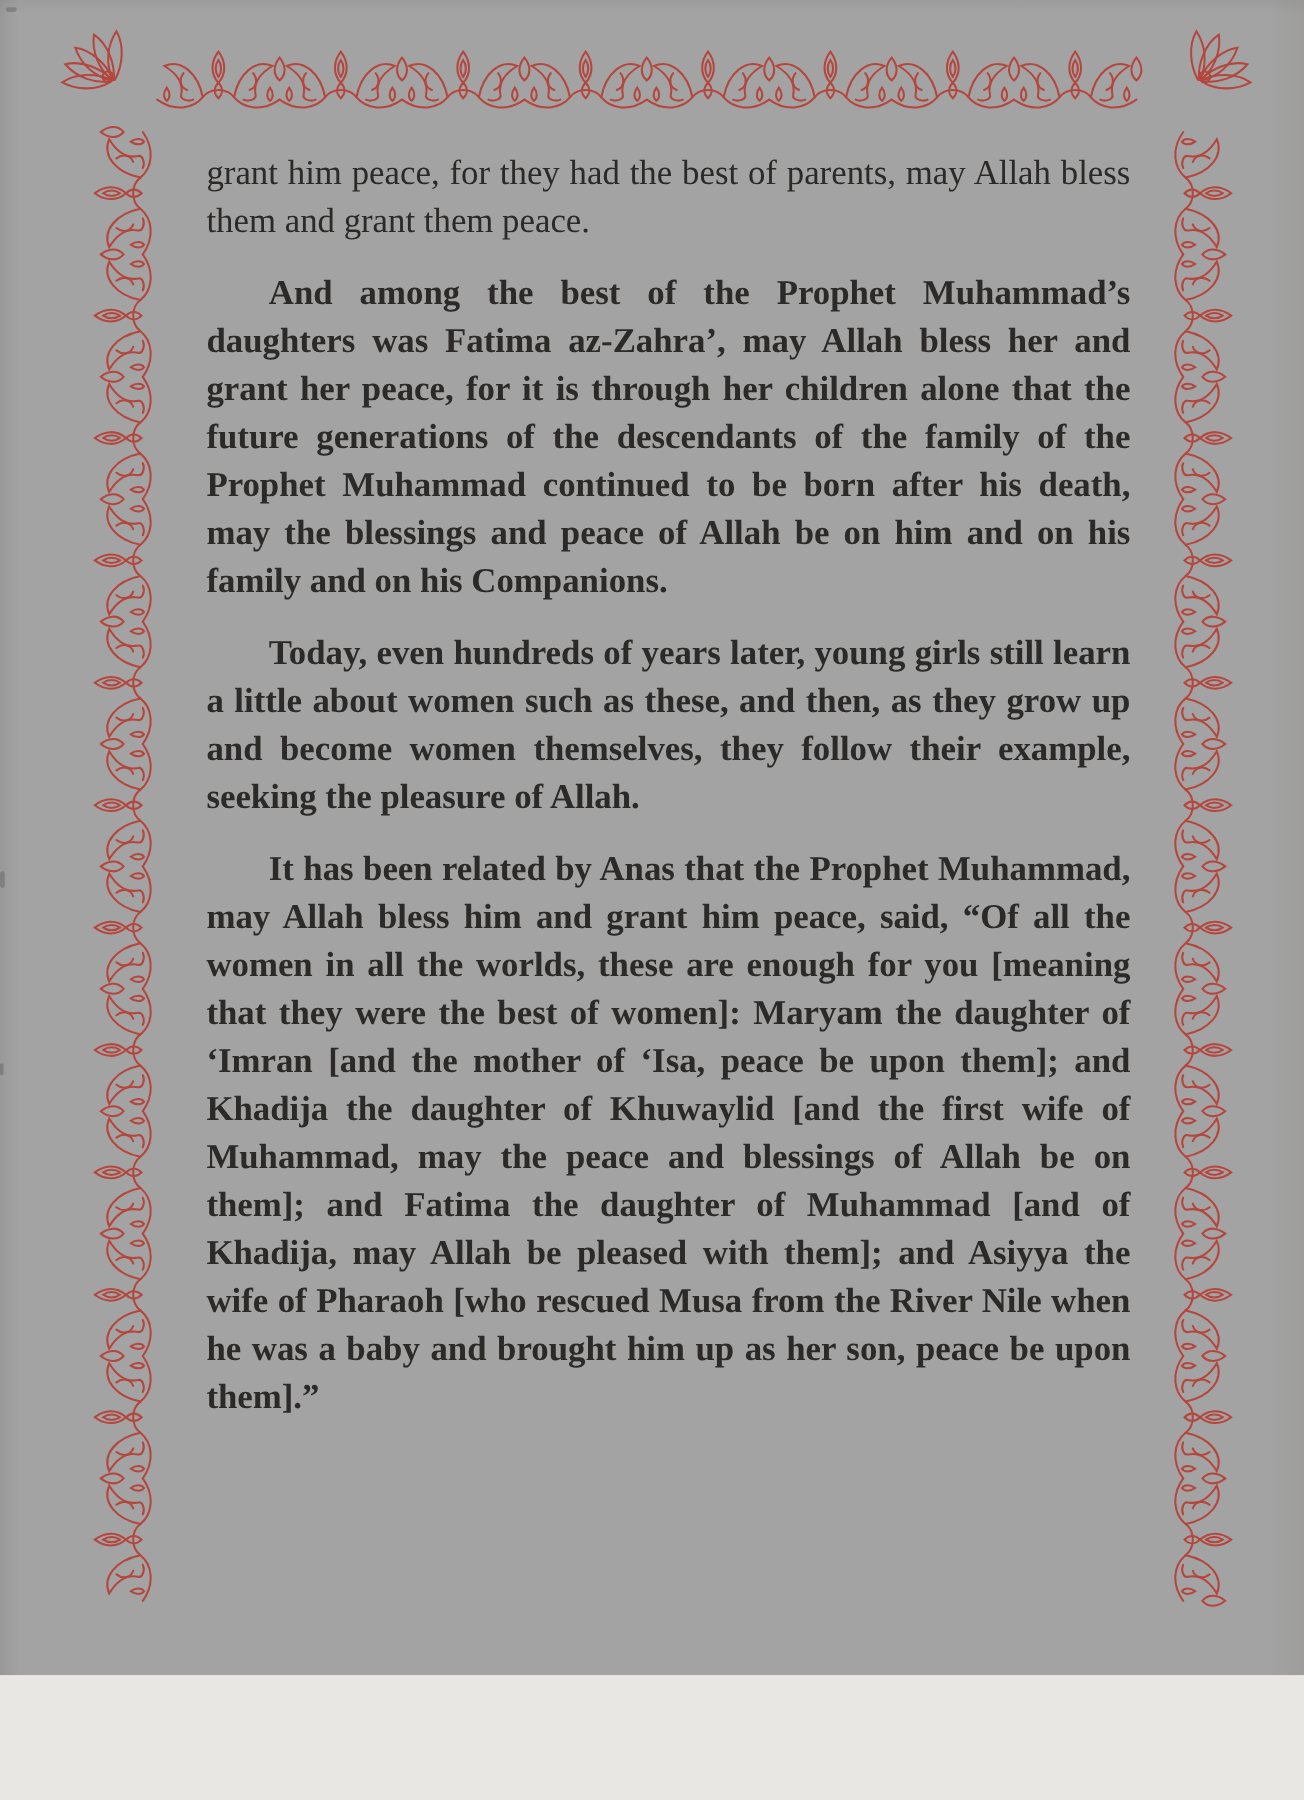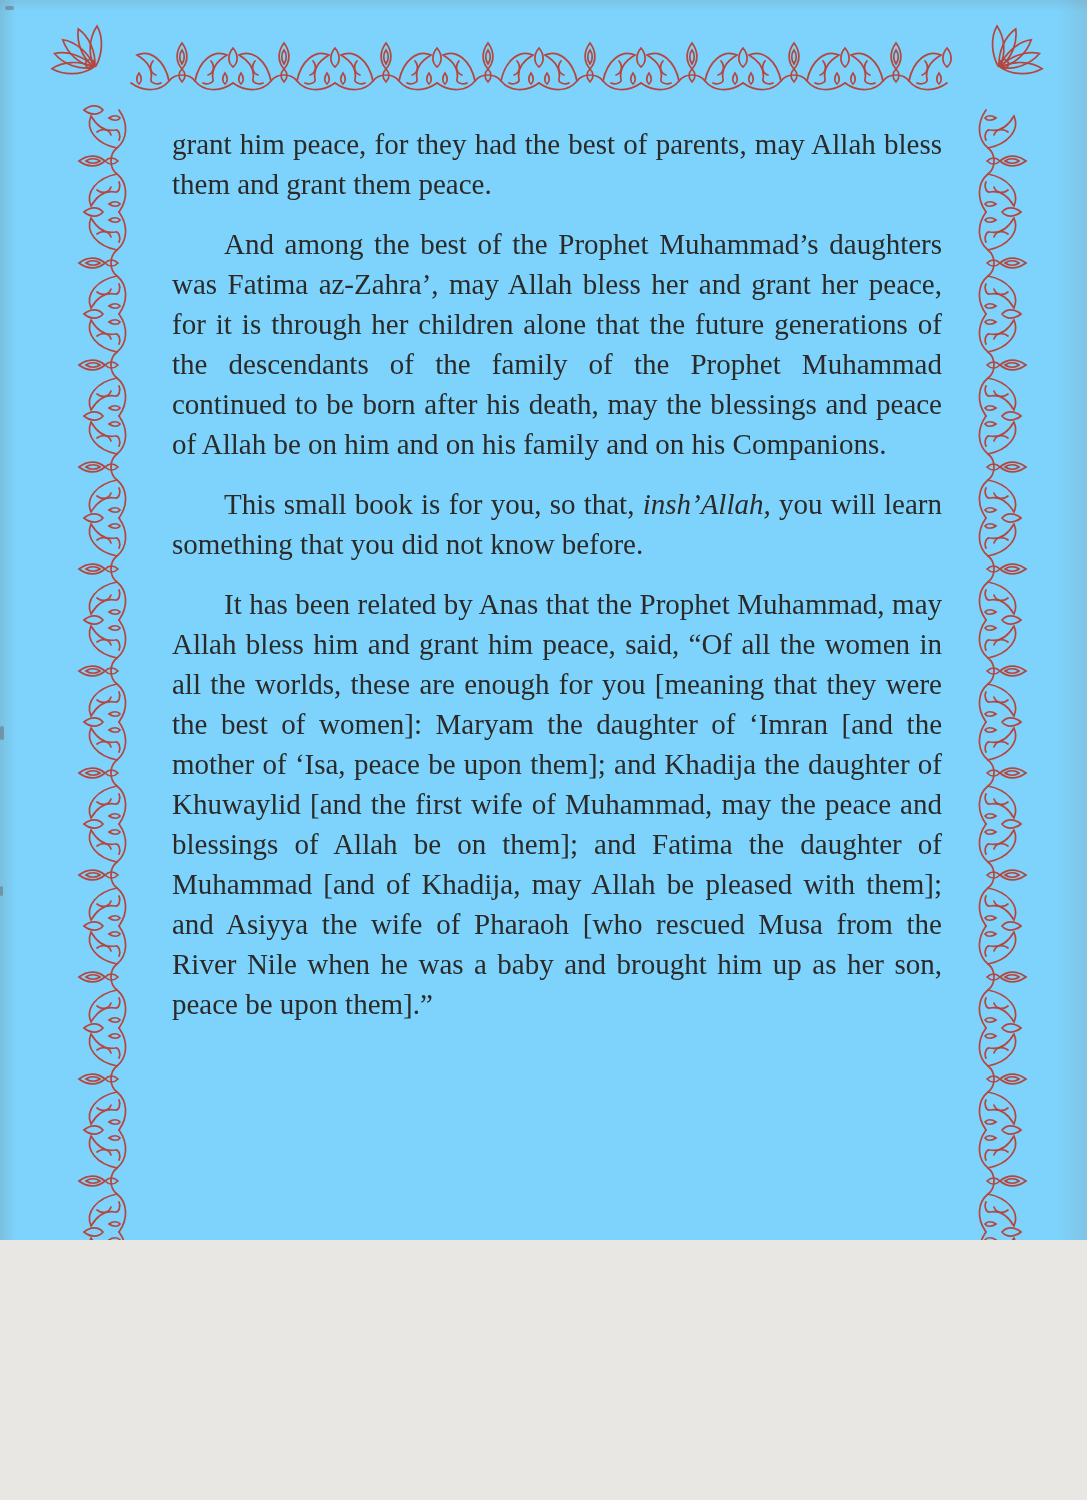--- a/index.html
+++ b/index.html
@@ -1,20 +1,20 @@
 <!DOCTYPE html>
 <html style="--border-color: #b5463d; --text-color: #2b2a28;"><head>
 <meta charset="utf-8">
 <style>
   html,body{margin:0;padding:0;background:#e9e7e3;}
   .page{
     position:relative;
-    width:1087px;height:1240px;
+    width:1087px;height:1396px;
     margin:0 auto;
-    background:#7dd3fc;
+    background:#a3a3a3;
     font-family:"Liberation Serif","DejaVu Serif",serif;
     overflow:hidden;
   }
   
   .edge-shade{position:absolute;pointer-events:none;}
   .edge-left{left:0;top:0;bottom:0;width:16px;
     background:linear-gradient(90deg,rgba(110,110,108,.20),rgba(110,110,108,0));}
   .edge-right{right:0;top:0;bottom:0;width:30px;
     background:linear-gradient(270deg,rgba(135,130,125,.18),rgba(135,130,125,0));}
   .edge-top{left:0;top:0;right:0;height:12px;
@@ -35,21 +35,21 @@
 
   
   .text-block{
     position:absolute;
     left:172px;top:124px;width:770px;
     color:var(--text-color,#2b2a28);
     font-size:29px;line-height:40px;
     text-align:justify;
   }
   .text-block p{margin:0 0 20px 0;}
-  .text-block p.indent{text-indent:52px;}
+  .text-block p.indent{text-indent:52px;font-weight:bold;}
   .text-block p:last-child{margin-bottom:16px;}
   .text-block em{font-style:italic;}
 
   .page-number{
     position:absolute;
     left:172px;width:770px;top:1424px;
     text-align:center;
     color:var(--text-color,#2b2a28);
     font-size:29px;line-height:40px;
   }
@@ -151,20 +151,20 @@
   <div class="edge-shade edge-left"></div>
   <div class="edge-shade edge-right"></div>
   <div class="edge-shade edge-top"></div>
   <div class="speck speck1"></div>
   <div class="speck speck2"></div>
   <div class="speck speck3"></div>
 
   <main class="text-block">
       <p><span>grant him peace, for they had the best of parents, may Allah bless them and grant them peace.</span></p>
       <p class="indent"><span>And among the best of the Prophet Muhammad’s daughters was Fatima az-Zahra’, may Allah bless her and grant her peace, for it is through her children alone that the future generations of the descendants of the family of the Prophet Muhammad continued to be born after his death, may the blessings and peace of Allah be on him and on his family and on his Companions.</span></p>
-      <p class="indent"><span>This small book is for you, so that, </span><em>insh’Allah,</em><span> you will learn something that you did not know before.</span></p>
+      <p class="indent"><span>Today, even hundreds of years later, young girls still learn a little about women such as these, and then, as they grow up and become women themselves, they follow their example, seeking the pleasure of Allah.</span></p>
       <p class="indent"><span>It has been related by Anas that the Prophet Muhammad, may Allah bless him and grant him peace, said, “Of all the women in all the worlds, these are enough for you [meaning that they were the best of women]: Maryam the daughter of ‘Imran [and the mother of ‘Isa, peace be upon them]; and Khadija the daughter of Khuwaylid [and the first wife of Muhammad, may the peace and blessings of Allah be on them]; and Fatima the daughter of Muhammad [and of Khadija, may Allah be pleased with them]; and Asiyya the wife of Pharaoh [who rescued Musa from the River Nile when he was a baby and brought him up as her son, peace be upon them].”</span></p>
     </main>
 
   <div class="page-number">
     <span>4</span>
   </div>
 </div>
 
 </body></html>

